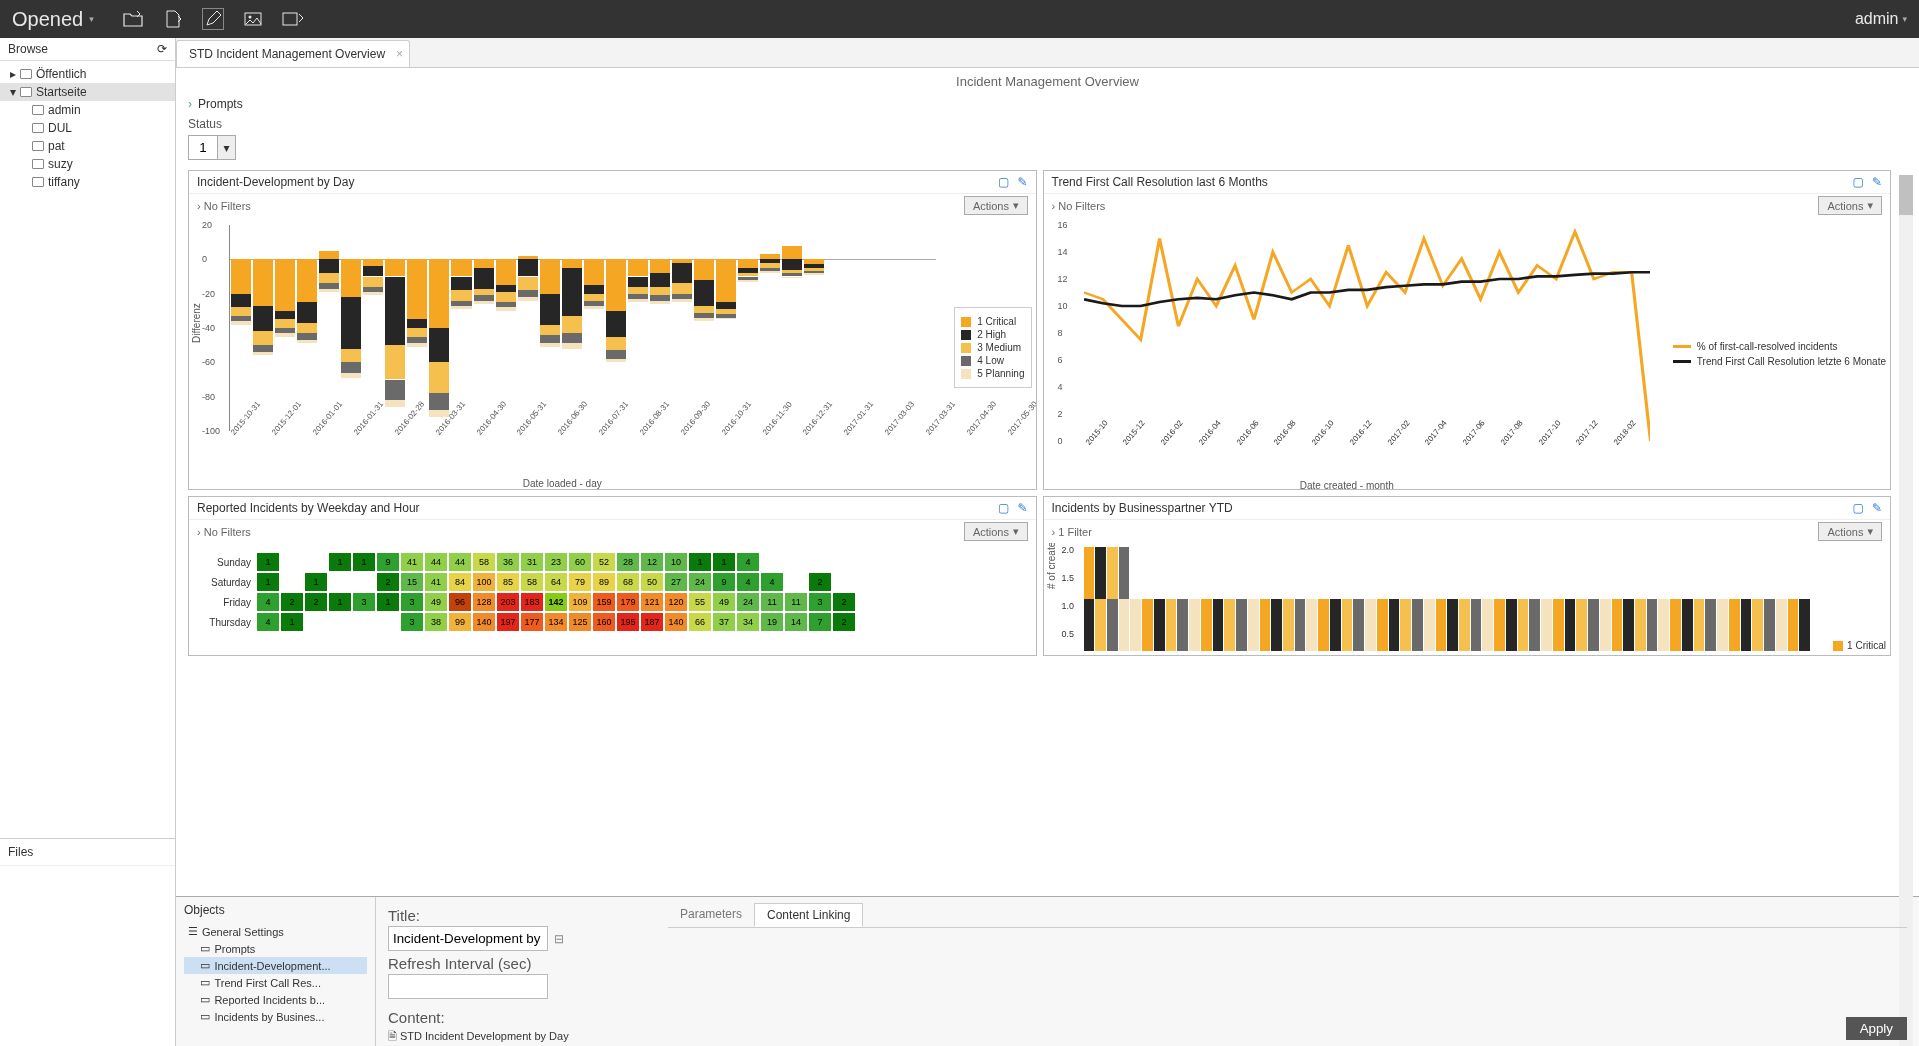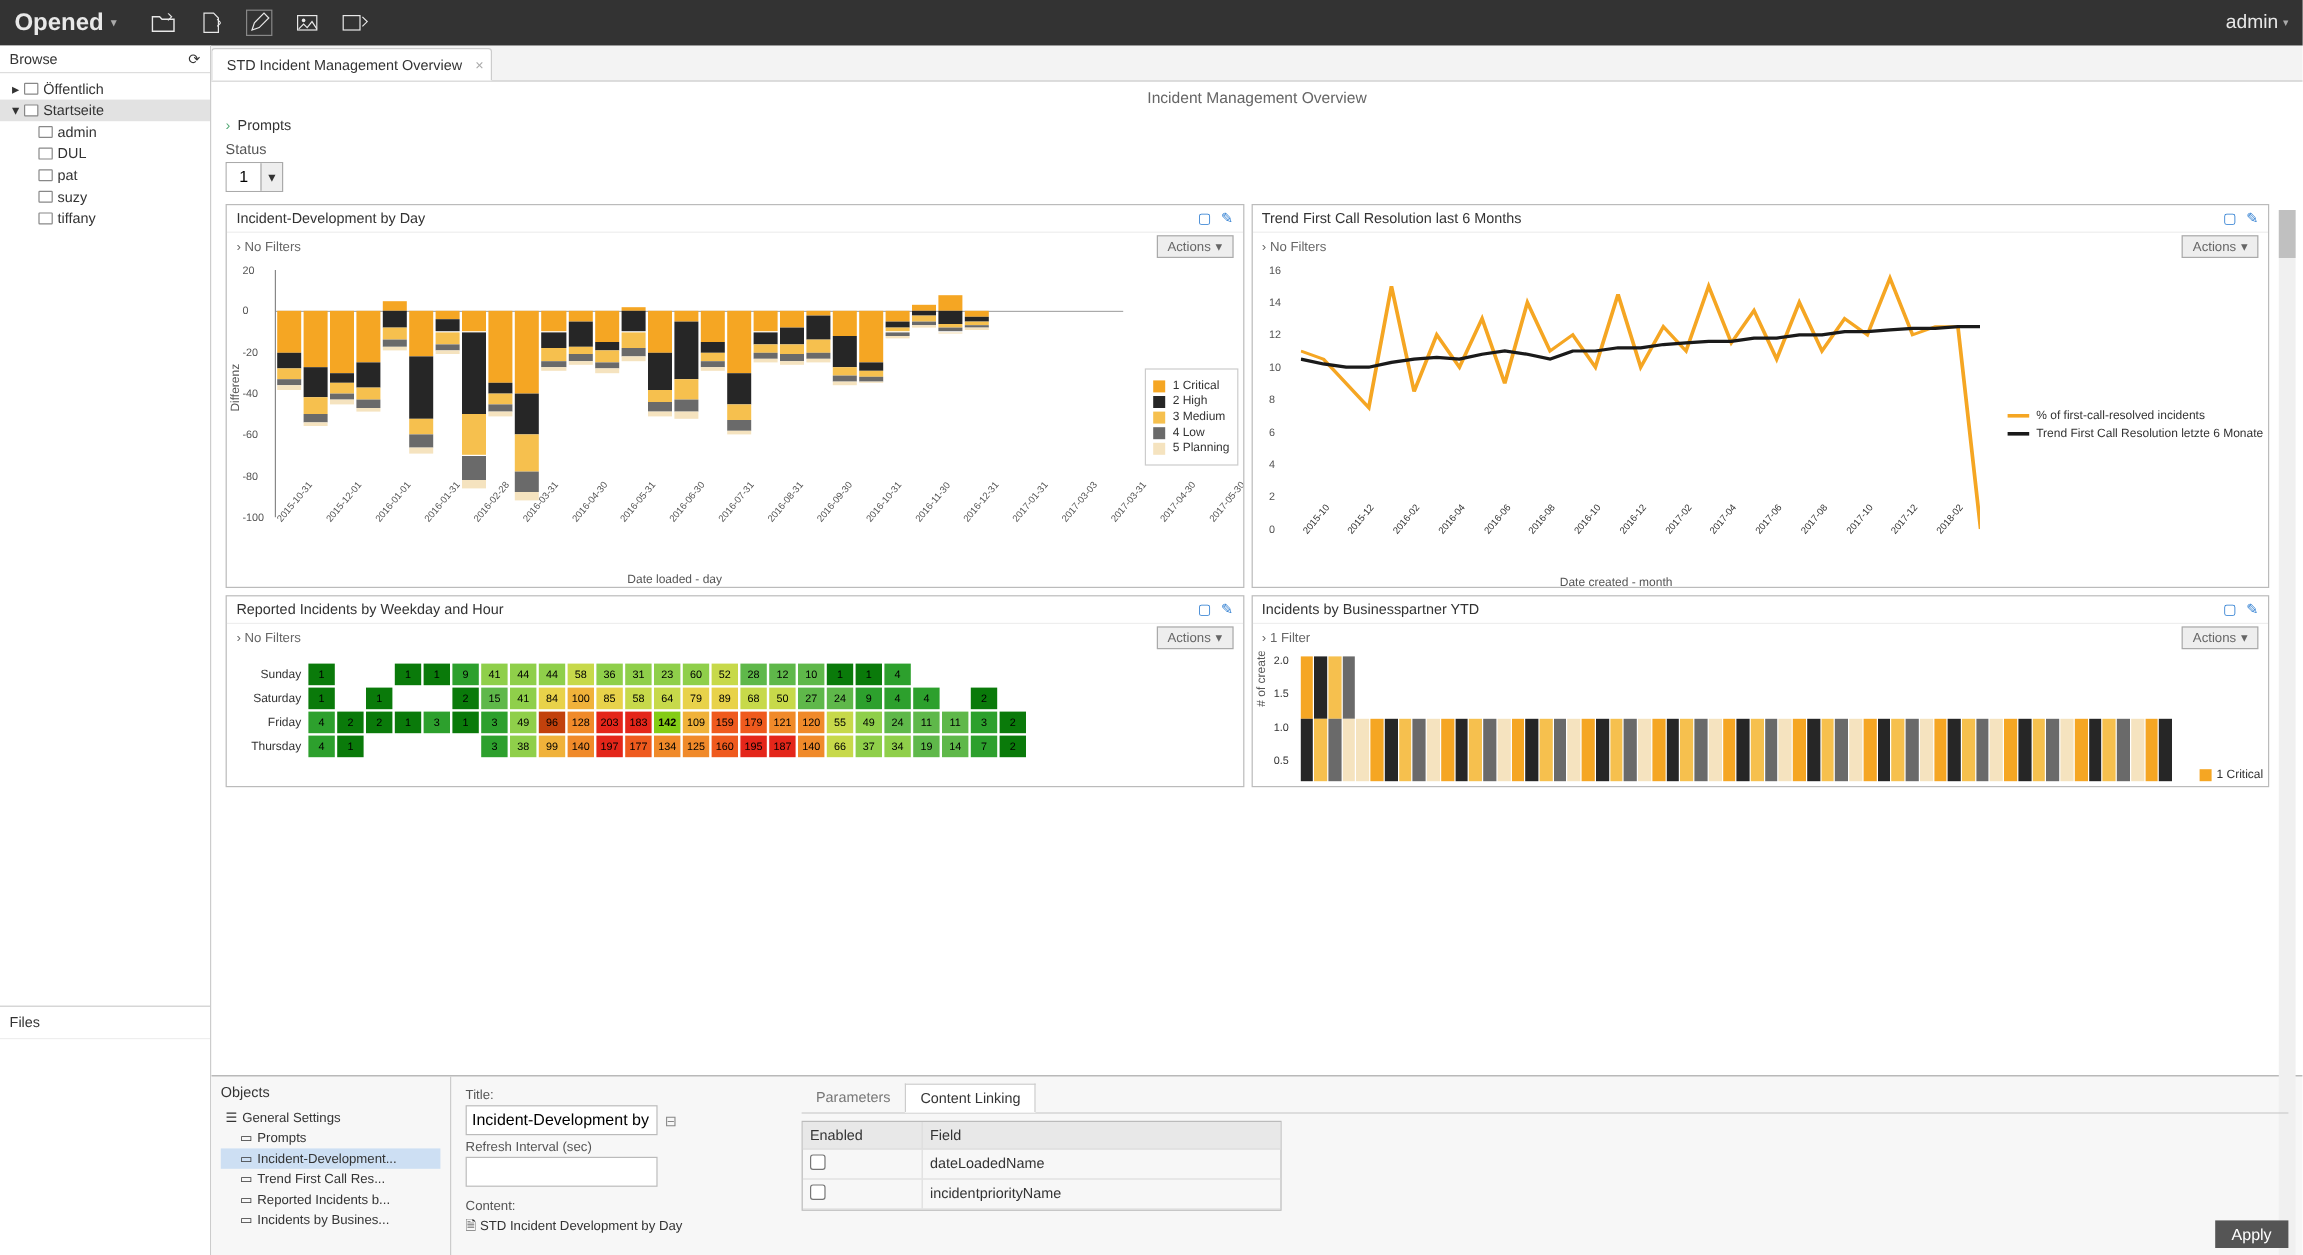--- a/index.html
+++ b/index.html
@@ -1,20 +1,20 @@
 <!DOCTYPE html>
 <html><head>
 <meta charset="utf-8">
 <style>
 * { box-sizing: border-box; margin: 0; padding: 0; font-family: Arial, sans-serif; }
 body { font-size: 12px; color: #333; background: #fff; overflow: hidden; }
 
 
 .top-bar { background: #333; color: #e8e8e8; height: 38px; display: flex; align-items: center; padding: 0 12px; }
-.top-bar .opened { font-size: 20px; font-weight: 700; cursor: pointer; display: flex; align-items: center; gap: 6px; }
+.top-bar .opened { font-size: 20px; font-weight: 400; cursor: pointer; display: flex; align-items: center; gap: 6px; }
 .top-bar .toolbar-icons { display: flex; gap: 18px; margin-left: 28px; }
 .top-bar .toolbar-icons .ticon { width: 22px; height: 22px; cursor: pointer; display: flex; align-items: center; justify-content: center; }
 .top-bar .admin { margin-left: auto; font-size: 16px; font-weight: 300; cursor: pointer; display: flex; align-items: center; gap: 4px; }
 
 .main-layout { display: flex; height: calc(100vh - 38px); }
 
 
 .sidebar { width: 176px; border-right: 1px solid #ccc; display: flex; flex-direction: column; background: #fff; }
 .side-header { display: flex; align-items: center; justify-content: space-between; padding: 4px 8px; border-bottom: 1px solid #ddd; gap: 24px; }
 .tree { flex: 0 0 auto; padding: 4px 0; }
@@ -79,21 +79,21 @@
 .hm-day { width: 56px; text-align: right; font-size: 10px; padding-right: 4px; }
 .hm-cell { width: 22px; height: 18px; display: flex; align-items: center; justify-content: center; font-size: 9px; color: #000; }
 
 
 .prop-panel { border-top: 1px solid #aaa; background: #f7f7f7; height: 150px; display: flex; }
 .obj-pane { width: 200px; border-right: 1px solid #ccc; padding: 6px 8px; display: flex; flex-direction: column; }
 .obj-pane h4 { font-weight: normal; color: #333; margin-bottom: 6px; }
 .obj-list .oi { padding: 2px 4px 2px 16px; cursor: pointer; font-size: 11px; display: flex; align-items: center; gap: 4px; }
 .obj-list .oi.sel { background: #cddff3; }
 .midprops { width: 280px; padding: 6px 12px; }
-.midprops label { display: block; color: #555; margin: 4px 0 2px 0; font-size: 11px; }
+.midprops label { display: block; color: #555; margin: 4px 0 2px 0; font-size: 15px; }
 .midprops input { width: 160px; padding: 4px; border: 1px solid #bbb; }
 .tabpane { flex: 1; padding: 6px 12px; position: relative; }
 .subtabs { display: flex; border-bottom: 1px solid #ccc; }
 .subtab { padding: 4px 12px; color: #777; cursor: pointer; }
 .subtab.active { background: #fff; border: 1px solid #ccc; border-bottom-color: #fff; color: #333; }
 .link-table { border: 1px solid #bbb; margin-top: 6px; width: 400px; }
 .link-table .lt-row { display: flex; border-bottom: 1px solid #ddd; }
 .link-table .lt-row.hdr { background: #e8e8e8; }
 .link-table .lt-c1 { width: 100px; padding: 4px 6px; border-right: 1px solid #ddd; }
 .link-table .lt-c2 { flex: 1; padding: 4px 6px; }
@@ -947,32 +947,18 @@
           <label>Refresh Interval (sec)</label>
           <input value="" style="">
           <label style="margin-top:10px">Content:</label>
           <div style="font-size:11px">🗎 <span>STD Incident Development by Day</span></div>
         </div>
         <div class="tabpane">
           <div class="subtabs">
             <div class="subtab"><span>Parameters</span></div>
             <div class="subtab active"><span>Content Linking</span></div>
           </div>
-          <div class="link-table">
-            <div class="lt-row hdr">
-                <div class="lt-c1">Enabled</div>
-                <div class="lt-c2">Field</div>
-              </div>
-            <div class="lt-row">
-                <div class="lt-c1"><input type="checkbox" style=""></div>
-                <div class="lt-c2">dateLoadedName</div>
-              </div>
-            <div class="lt-row">
-                <div class="lt-c1"><input type="checkbox" style=""></div>
-                <div class="lt-c2">incidentpriorityName</div>
-              </div>
-          </div>
           <button class="apply-btn"><span>Apply</span></button>
         </div>
       </div>
     </div>
   </div>
 </div>
 
 </body></html>

